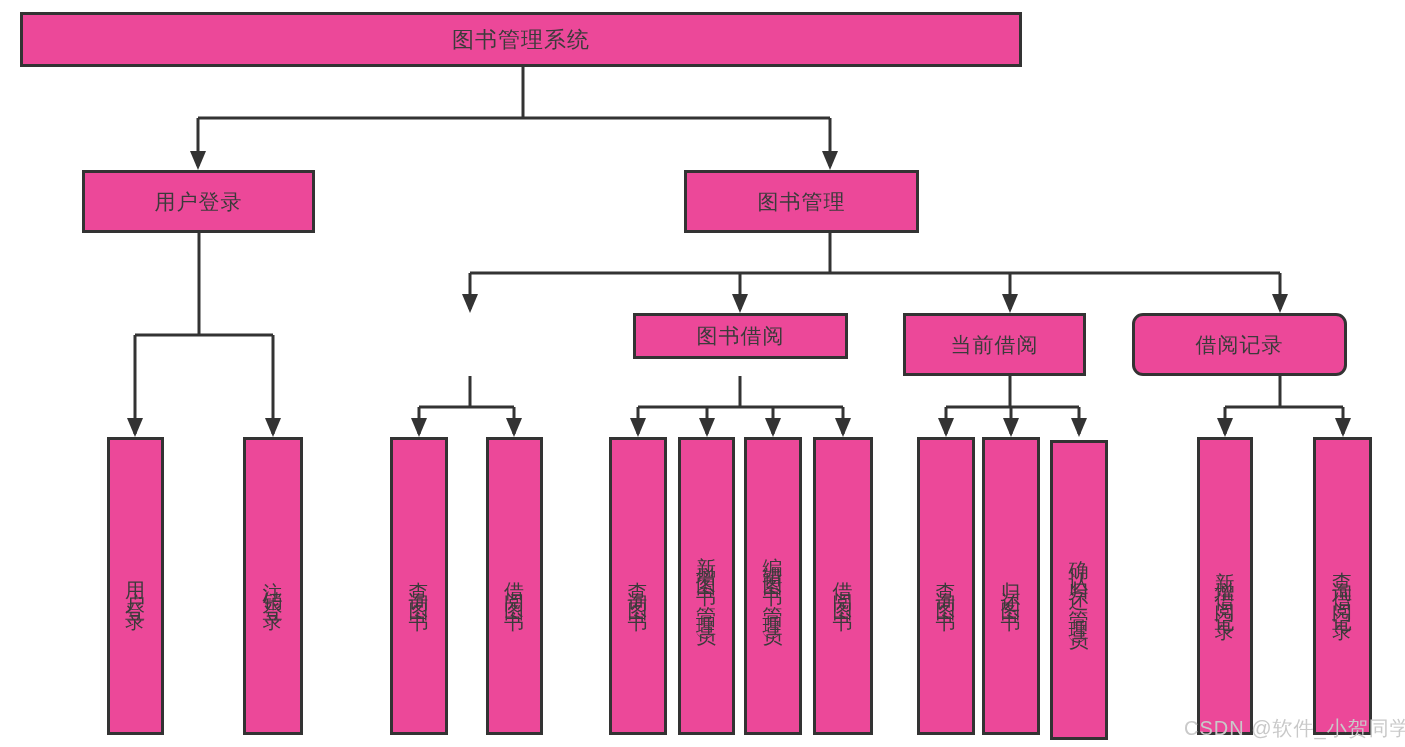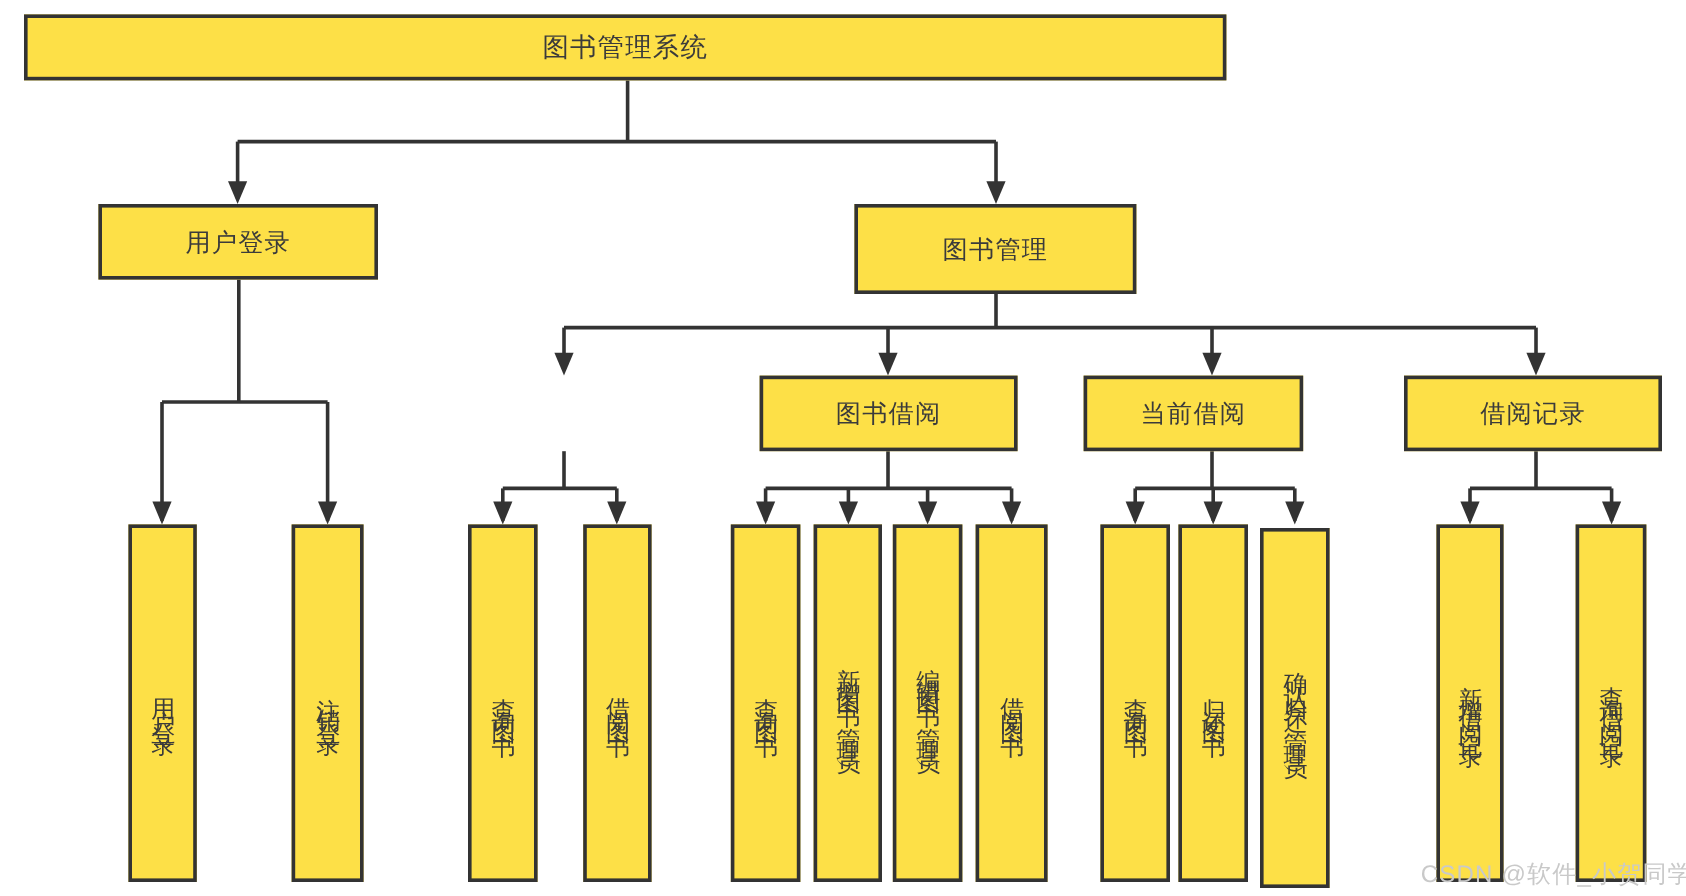--- a/index.html
+++ b/index.html
@@ -3,21 +3,21 @@
 <meta charset="utf-8">
 <style>
   html,body{margin:0;padding:0;}
   body{
     width:1405px;height:747px;position:relative;background:#ffffff;
     font-family:"Liberation Sans", sans-serif;overflow:hidden;
   }
   #canvas{position:relative;width:1405px;height:747px;}
   svg.wires{position:absolute;left:0;top:0;z-index:1;}
   .box{
-    position:absolute;box-sizing:border-box;background:#fde047;
+    position:absolute;box-sizing:border-box;background:#ec4899;
     border:3px solid #333333;color:#3b3b3b;
     display:flex;align-items:center;justify-content:center;
     z-index:2;
   }
   .hbox{font-size:21px;letter-spacing:1px;white-space:nowrap;}
   .root{font-size:22px;}
   .vbox{font-size:20px;}
   .vbox .vtext{
     writing-mode:vertical-rl;text-orientation:mixed;
     letter-spacing:10px;line-height:1;
@@ -98,31 +98,31 @@
     </g>
   </svg>
 
   <div class="box hbox root" style="left:20px;top:12px;width:1002px;height:55px;">
     <span>图书管理系统</span>
   </div>
 
   <div class="box hbox" style="left:82px;top:170px;width:233px;height:63px;">
     <span>用户登录</span>
   </div>
-  <div class="box hbox" style="left:712px;top:170px;width:235px;height:75px;">
+  <div class="box hbox" style="left:684px;top:170px;width:235px;height:63px;">
     <span>图书管理</span>
   </div>
 
-  <div class="box hbox" style="left:633px;top:313px;width:215px;height:63px;">
+  <div class="box hbox" style="left:633px;top:313px;width:215px;height:46px;">
     <span>图书借阅</span>
   </div>
   <div class="box hbox" style="left:903px;top:313px;width:183px;height:63px;">
     <span>当前借阅</span>
   </div>
-  <div class="box hbox" style="left:1170px;top:313px;width:215px;height:63px;">
+  <div class="box hbox" style="left:1132px;top:313px;width:215px;height:63px;border-radius:11px;">
     <span>借阅记录</span>
   </div>
 
   <div class="box vbox" style="left:107px;top:437px;width:57px;height:298px;">
     <span class="vtext">用户登录</span>
   </div>
   <div class="box vbox" style="left:243px;top:437px;width:60px;height:298px;">
     <span class="vtext">注销登录</span>
   </div>
 

